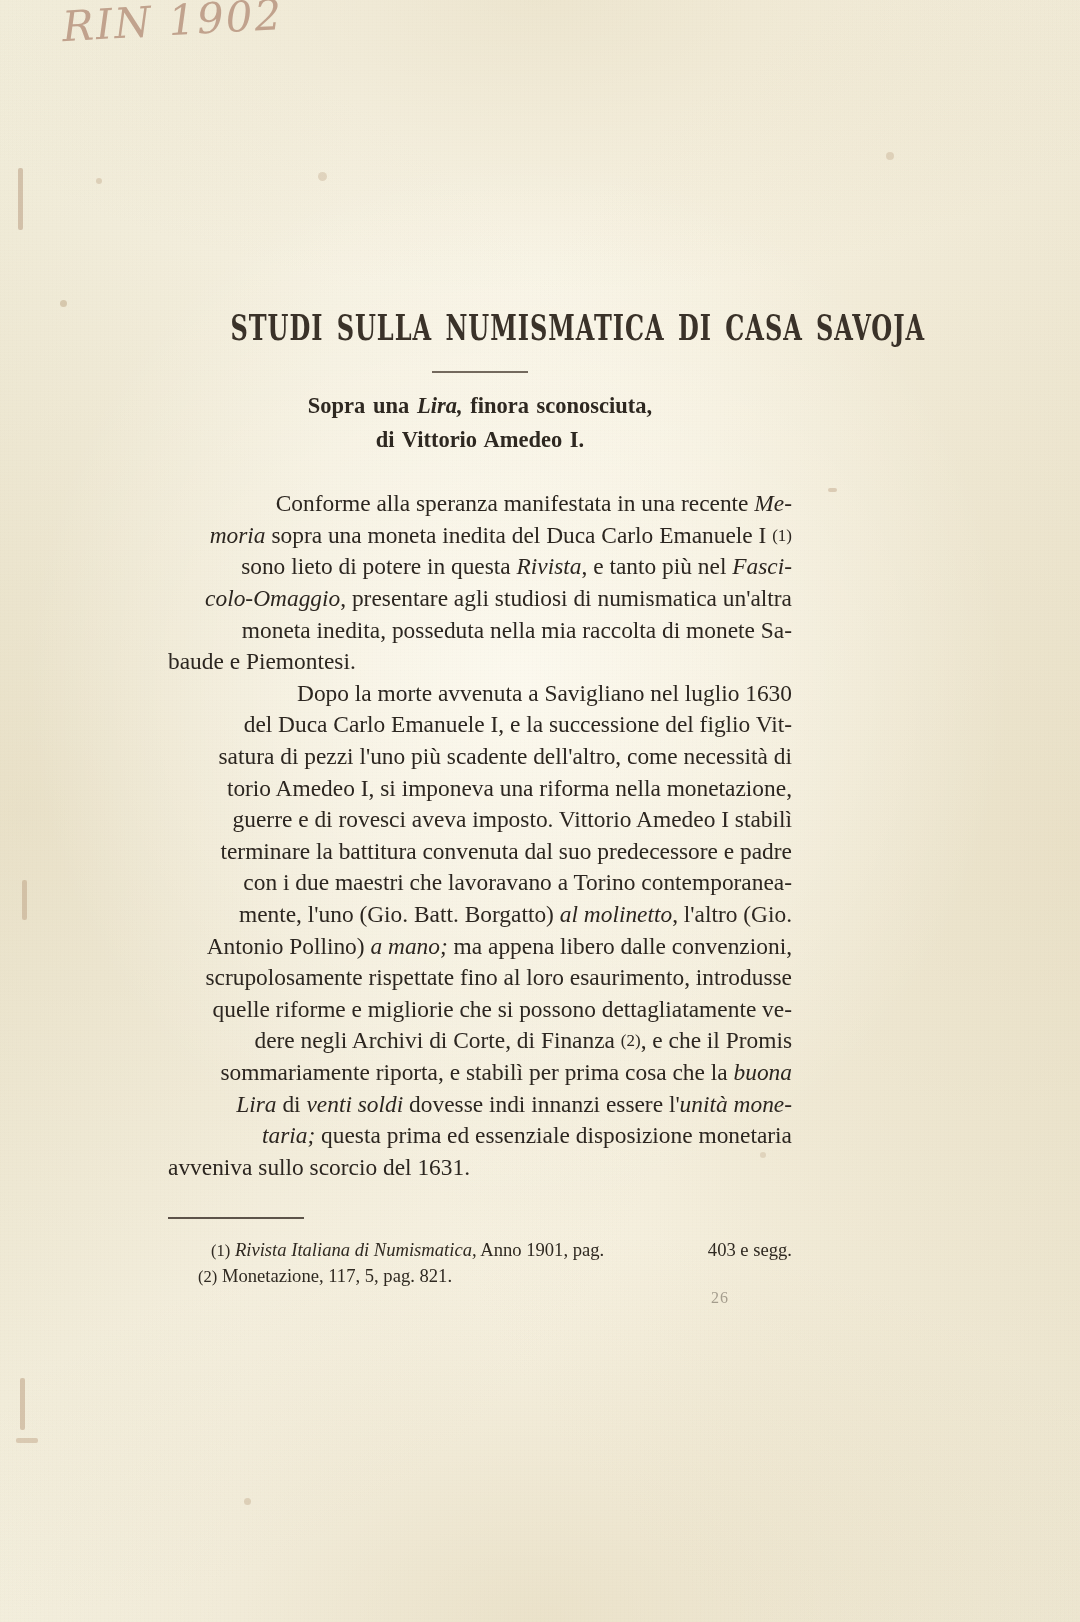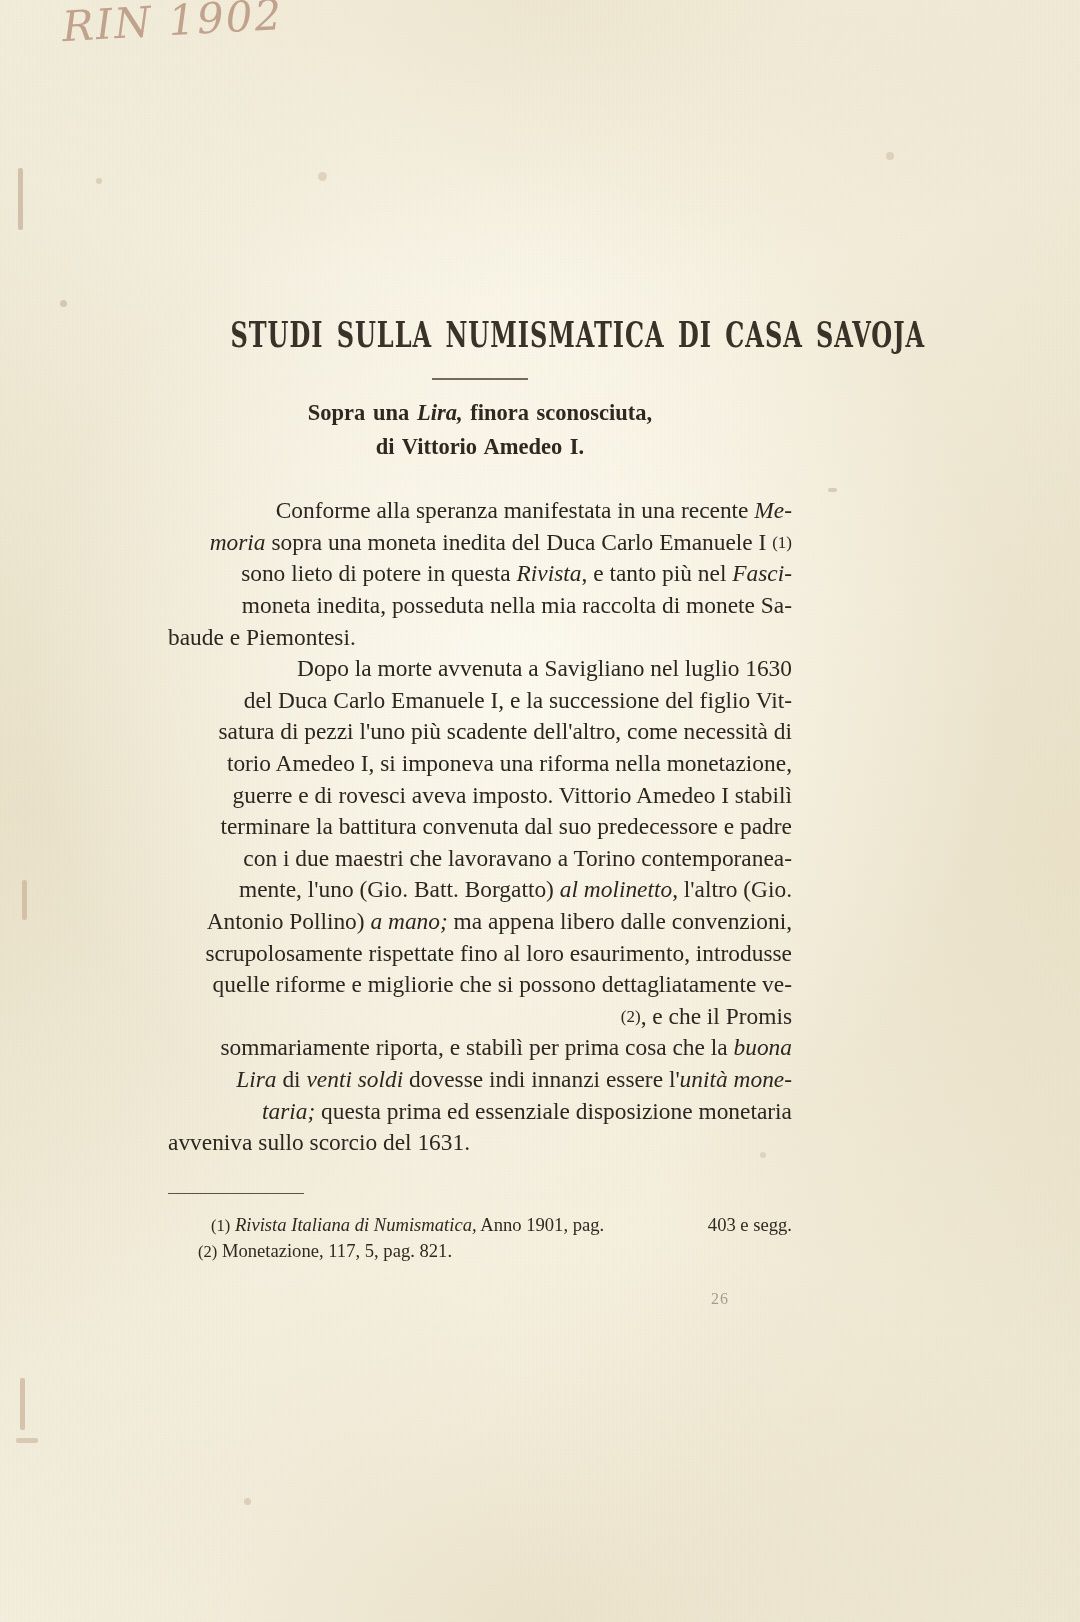--- a/index.html
+++ b/index.html
@@ -59,21 +59,21 @@
     color: rgba(150, 96, 72, 0.52);
     transform: rotate(-3.2deg);
     white-space: nowrap;
     pointer-events: none;
   }
 
   
   .content {
     position: absolute;
     left: 168px;
-    top: 7px;
+    top: 0;
     width: 624px;
   }
 
   
   .doc-title {
     margin-top: 310px;
     text-align: center;
     font-family: "DejaVu Serif", serif;
     font-weight: bold;
     font-size: 30px;
@@ -168,21 +168,20 @@
   .footnotes .fn-line.just {
     display: flex;
     justify-content: space-between;
     width: 594px;
   }
   .footnotes .fn-line.just > span { white-space: pre; margin-left: 13px; }
   .footnotes i { font-style: italic; }
   .fn-num { font-size: 16.5px; }
 
   .page-number {
-    margin-top: 26px;
     text-align: center;
     padding-left: 480px;
     font-size: 16px;
     color: rgba(70, 62, 52, 0.45);
     letter-spacing: 1px;
   }
 </style>
 </head>
 <body>
 
@@ -227,20 +226,24 @@
           <span> sopra una moneta inedita del Duca Carlo Emanuele I </span>
           <span class="fn-ref">(1)</span>
         </span>
       <span class="ln just">
           <span>sono lieto di potere in questa </span>
           <i>Rivista</i>
           <span>, e tanto più nel </span>
           <i>Fasci-</i>
         </span>
       <span class="ln just">
+          <i>colo-Omaggio</i>
+          <span>, presentare agli studiosi di numismatica un'altra</span>
+        </span>
+      <span class="ln just">
           <span>moneta inedita, posseduta nella mia raccolta di monete Sa-</span>
         </span>
       <span class="ln"><span>baude e Piemontesi.</span></span>
     </div>
 
     <div>
       <span class="ln just">
           <span class="indent"></span>
           <span>Dopo la morte avvenuta a Savigliano nel luglio 1630</span>
         </span>
@@ -272,20 +275,21 @@
           <i>a mano;</i>
           <span> ma appena libero dalle convenzioni,</span>
         </span>
       <span class="ln just">
           <span>scrupolosamente rispettate fino al loro esaurimento, introdusse</span>
         </span>
       <span class="ln just">
           <span>quelle riforme e migliorie che si possono dettagliatamente ve-</span>
         </span>
       <span class="ln just">
+          <span>dere negli Archivi di Corte, di Finanza </span>
           <span class="fn-ref">(2)</span>
           <span>, e che il Promis</span>
         </span>
       <span class="ln just">
           <span>sommariamente riporta, e stabilì per prima cosa che la </span>
           <i>buona</i>
         </span>
       <span class="ln just">
           <i>Lira</i>
           <span> di </span>

